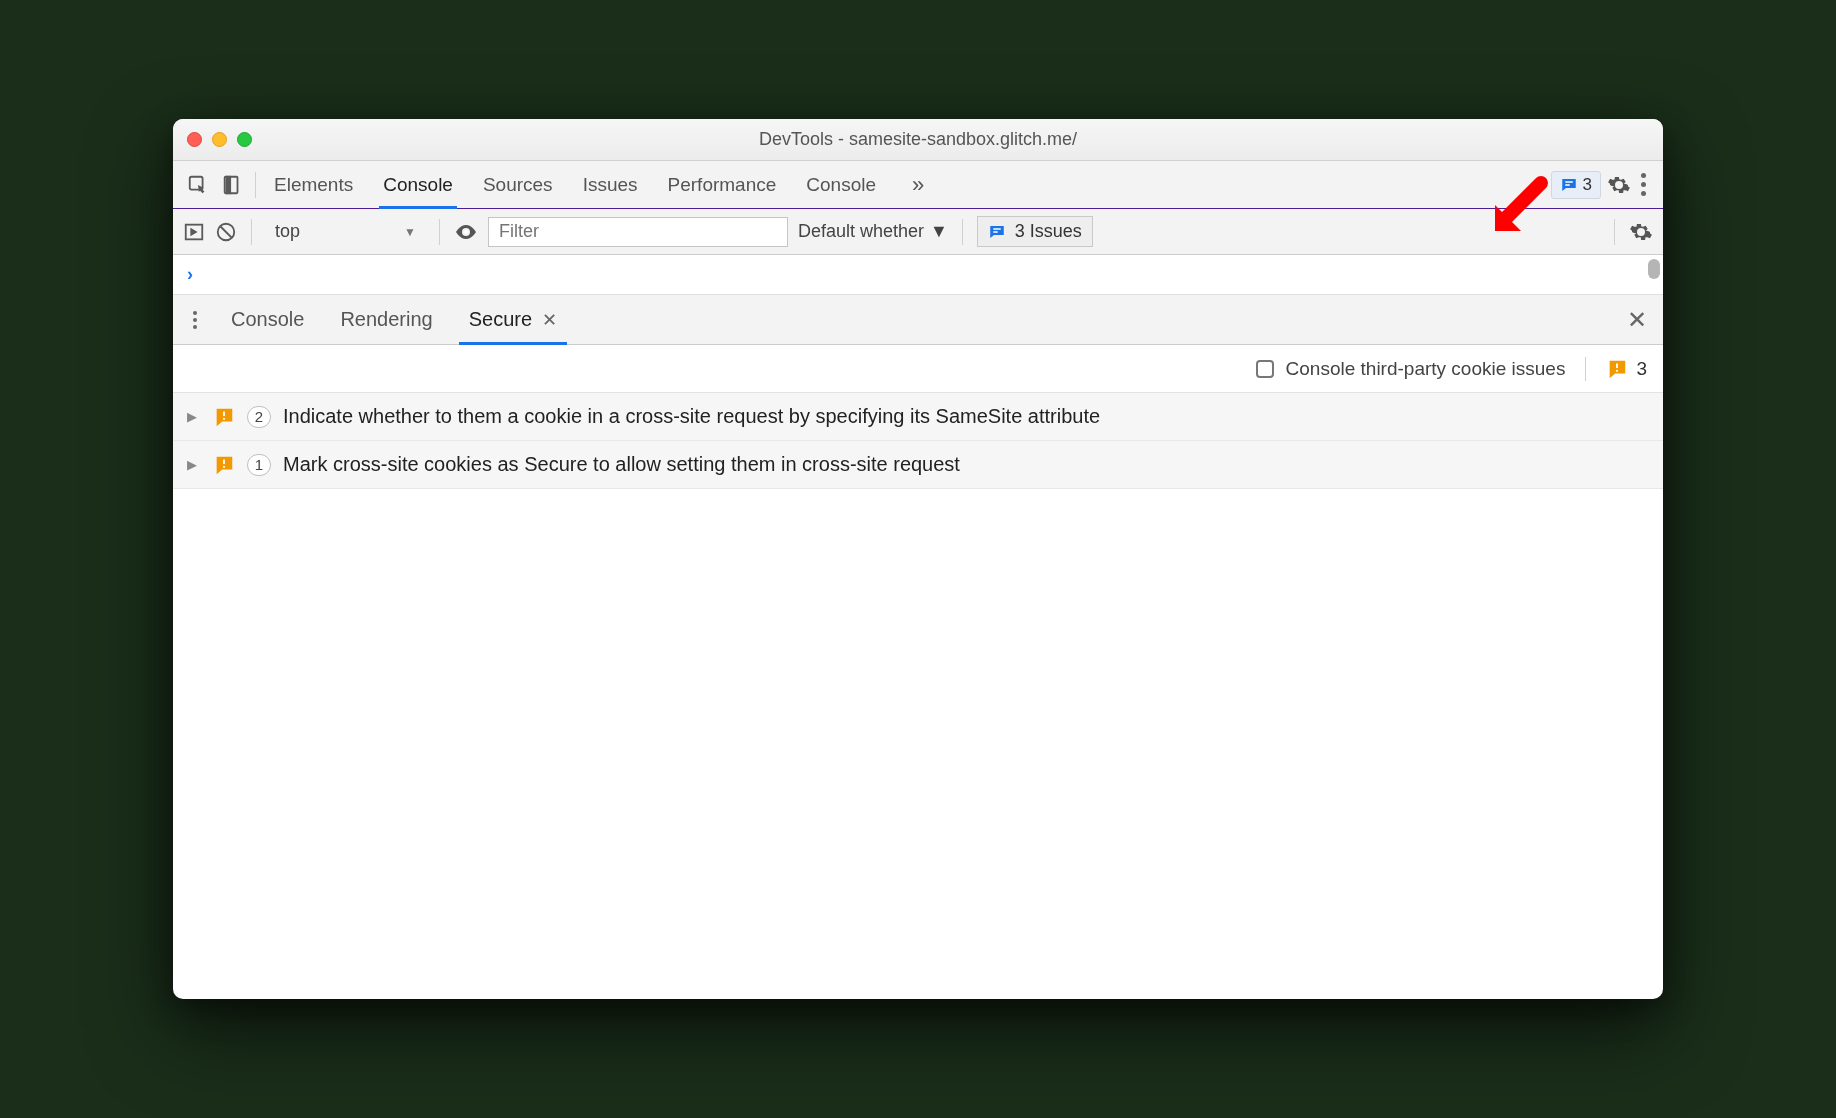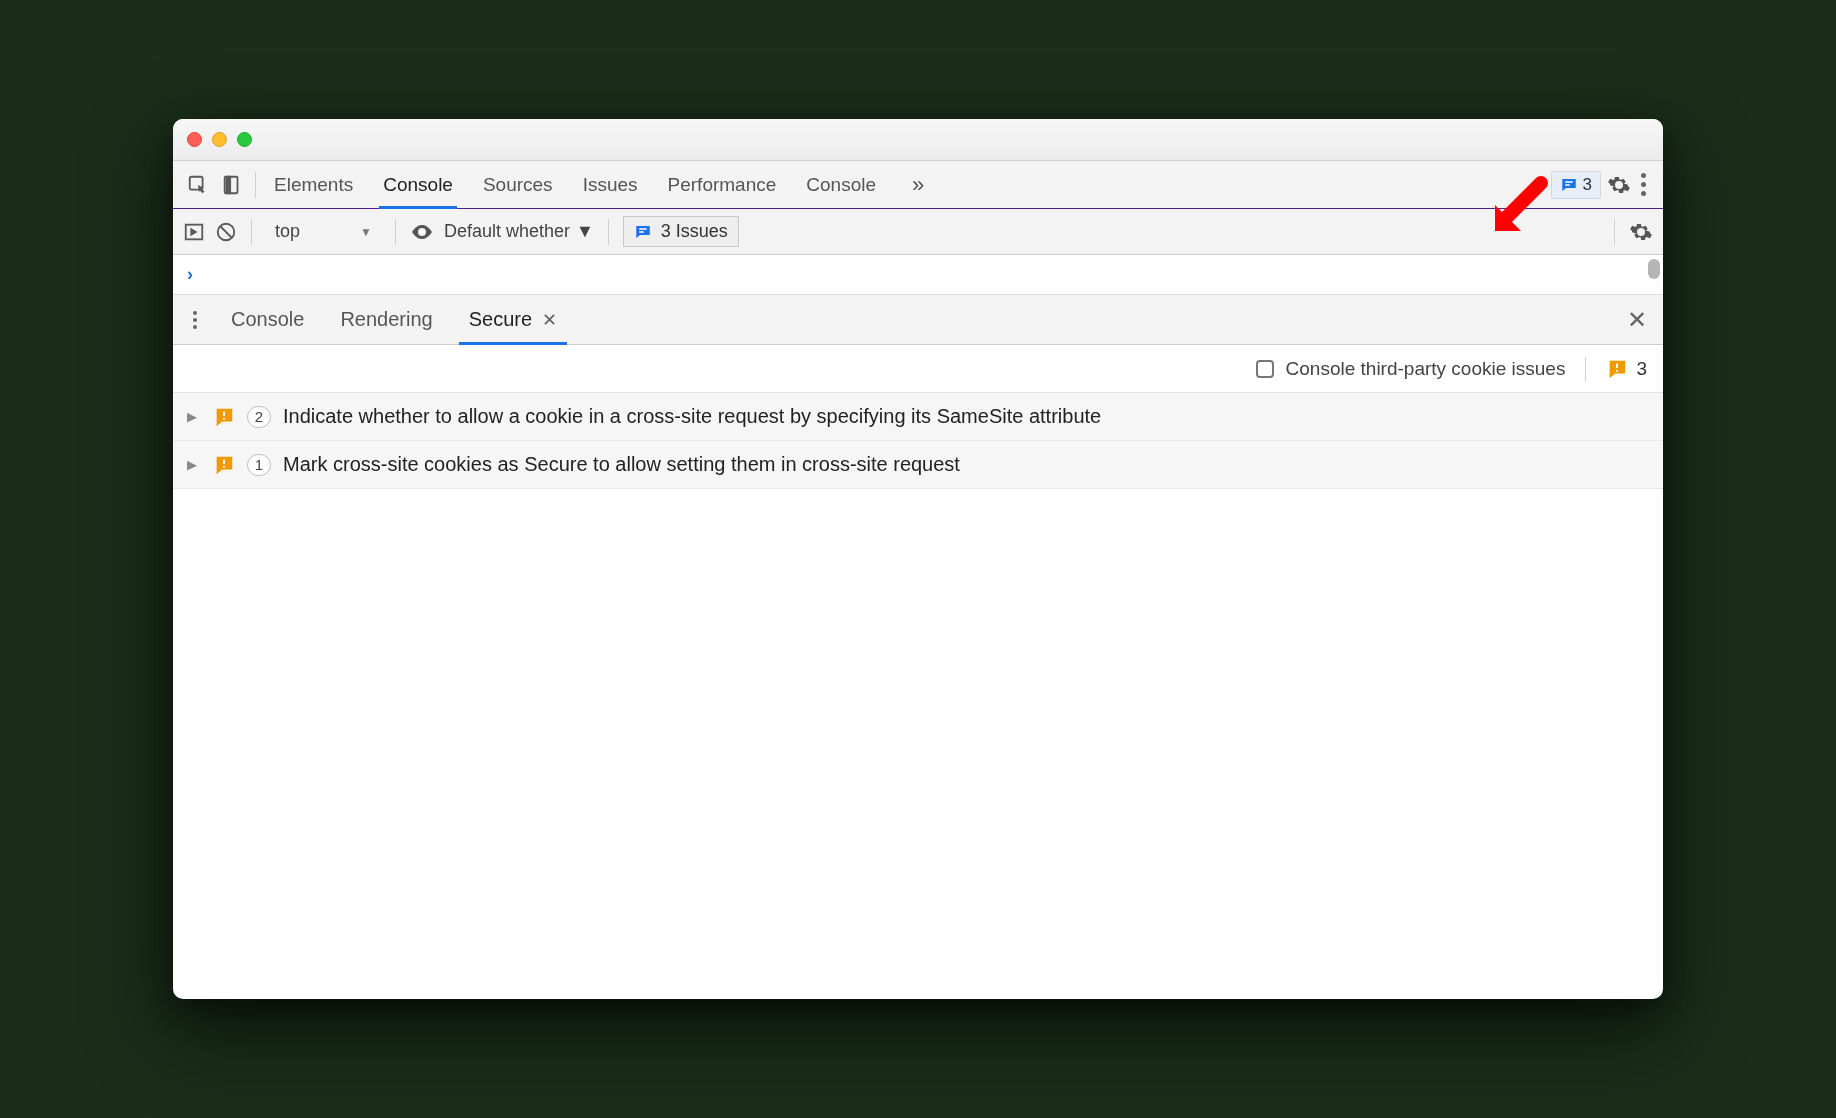--- a/index.html
+++ b/index.html
@@ -77,21 +77,21 @@
   .red-arrow {
     position: absolute; top: 56px; right: 110px; z-index: 10;
   }
 
   .subbar {
     height: 46px; background: #f3f3f3; border-bottom: 1px solid #ccc;
     display: flex; align-items: center; padding: 0 10px; gap: 10px; font-size:18px; color:#555;
   }
   .play-icon, .clear-icon { color: #5a5a5a; cursor: pointer; }
   .context-select {
-    display: flex; align-items: center; gap: 60px; border: 1px solid transparent;
+    display: flex; align-items: center; gap: 104px; border: 1px solid transparent;
     padding: 4px 8px; cursor: pointer; color:#444;
   }
   .context-select .tri { font-size: 12px; color: #777; }
   .eye-icon { color: #555; cursor: pointer; }
   .filter-input {
     width: 300px; height: 30px; border: 1px solid #c5c5c5; background: #fff;
     padding: 0 10px; font-size: 18px; color: #333;
   }
   .level-select { display:flex; align-items:center; gap:6px; cursor:pointer; color:#444; }
   .issues-btn {
@@ -151,20 +151,21 @@
 <body>
 
 <div class="window">
 
   <div class="titlebar">
     <div class="traffic-lights">
       <div class="tl red"></div>
       <div class="tl yellow"></div>
       <div class="tl green"></div>
     </div>
+    <div class="title-text">DevTools - samesite-sandbox.glitch.me/</div>
   </div>
 
   <div class="toolbar">
     <div class="tool-icon">
       <svg width="22" height="22" viewBox="0 0 24 24" fill="none" stroke="#5a5a5a" stroke-width="2">
         <rect x="3" y="3" width="14" height="14" rx="2"></rect>
         <path d="M12 12 l6 3 -2 1 3 3 -2 2 -3-3 -1 2 z" fill="#5a5a5a" stroke="none"></path>
       </svg>
     </div>
     <div class="tool-icon">
@@ -217,20 +218,21 @@
     <div class="sub-sep"></div>
     <div class="context-select">
       <span>top</span>
       <span class="tri">▼</span>
     </div>
     <div class="sub-sep"></div>
     <svg width="24" height="24" viewBox="0 0 24 24" fill="#555" class="eye-icon">
       <path d="M12 5C6 5 2 12 2 12s4 7 10 7 10-7 10-7-4-7-10-7zm0 11a4 4 0 110-8 4 4 0 010 8z"></path>
         <circle cx="12" cy="12" r="2" fill="#fff"></circle>
     </svg>
+    <input class="filter-input" placeholder="Filter" style="">
     <div class="level-select">
       <span>Default whether</span>
       <span class="tri">▼</span>
     </div>
     <div class="sub-sep"></div>
     <div class="issues-btn">
       <svg width="18" height="18" viewBox="0 0 24 24" fill="#1a73e8">
         <path d="M3 4h18v12H8l-5 4V4z"></path>
           <path d="M7 8h10M7 12h6" stroke="#fff" stroke-width="2"></path>
       </svg>
@@ -278,21 +280,21 @@
   </div>
 
   <div class="issue-row">
     <span class="tri">▶</span>
     <svg width="22" height="22" viewBox="0 0 24 24" fill="#f29900">
       <path d="M3 3h18v14H10l-6 5V3z"></path>
         <rect x="11" y="6" width="2" height="5" fill="#fff"></rect>
         <rect x="11" y="13" width="2" height="2" fill="#fff"></rect>
     </svg>
     <div class="count-pill">2</div>
-    <div class="issue-title">Indicate whether to allow a cookie in a cross-site request by specifying its SameSite attribute</div>
+    <div class="issue-title">Indicate whether to them a cookie in a cross-site request by specifying its SameSite attribute</div>
   </div>
 
   <div class="issue-row">
     <span class="tri">▶</span>
     <svg width="22" height="22" viewBox="0 0 24 24" fill="#f29900">
       <path d="M3 3h18v14H10l-6 5V3z"></path>
         <rect x="11" y="6" width="2" height="5" fill="#fff"></rect>
         <rect x="11" y="13" width="2" height="2" fill="#fff"></rect>
     </svg>
     <div class="count-pill">1</div>

